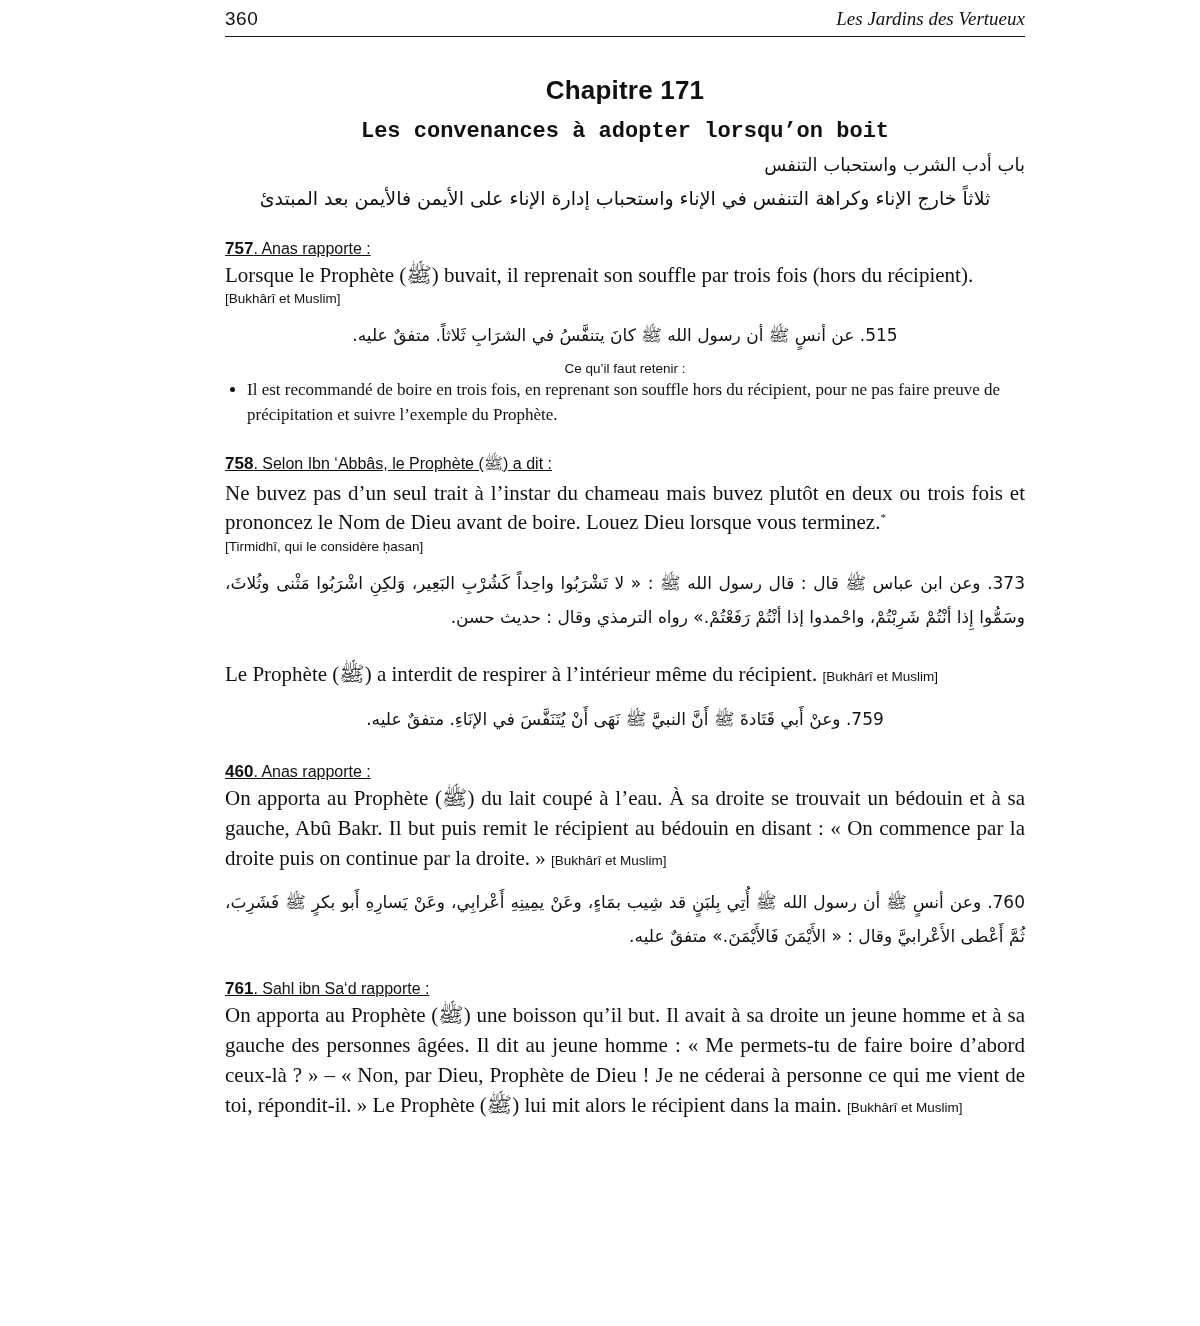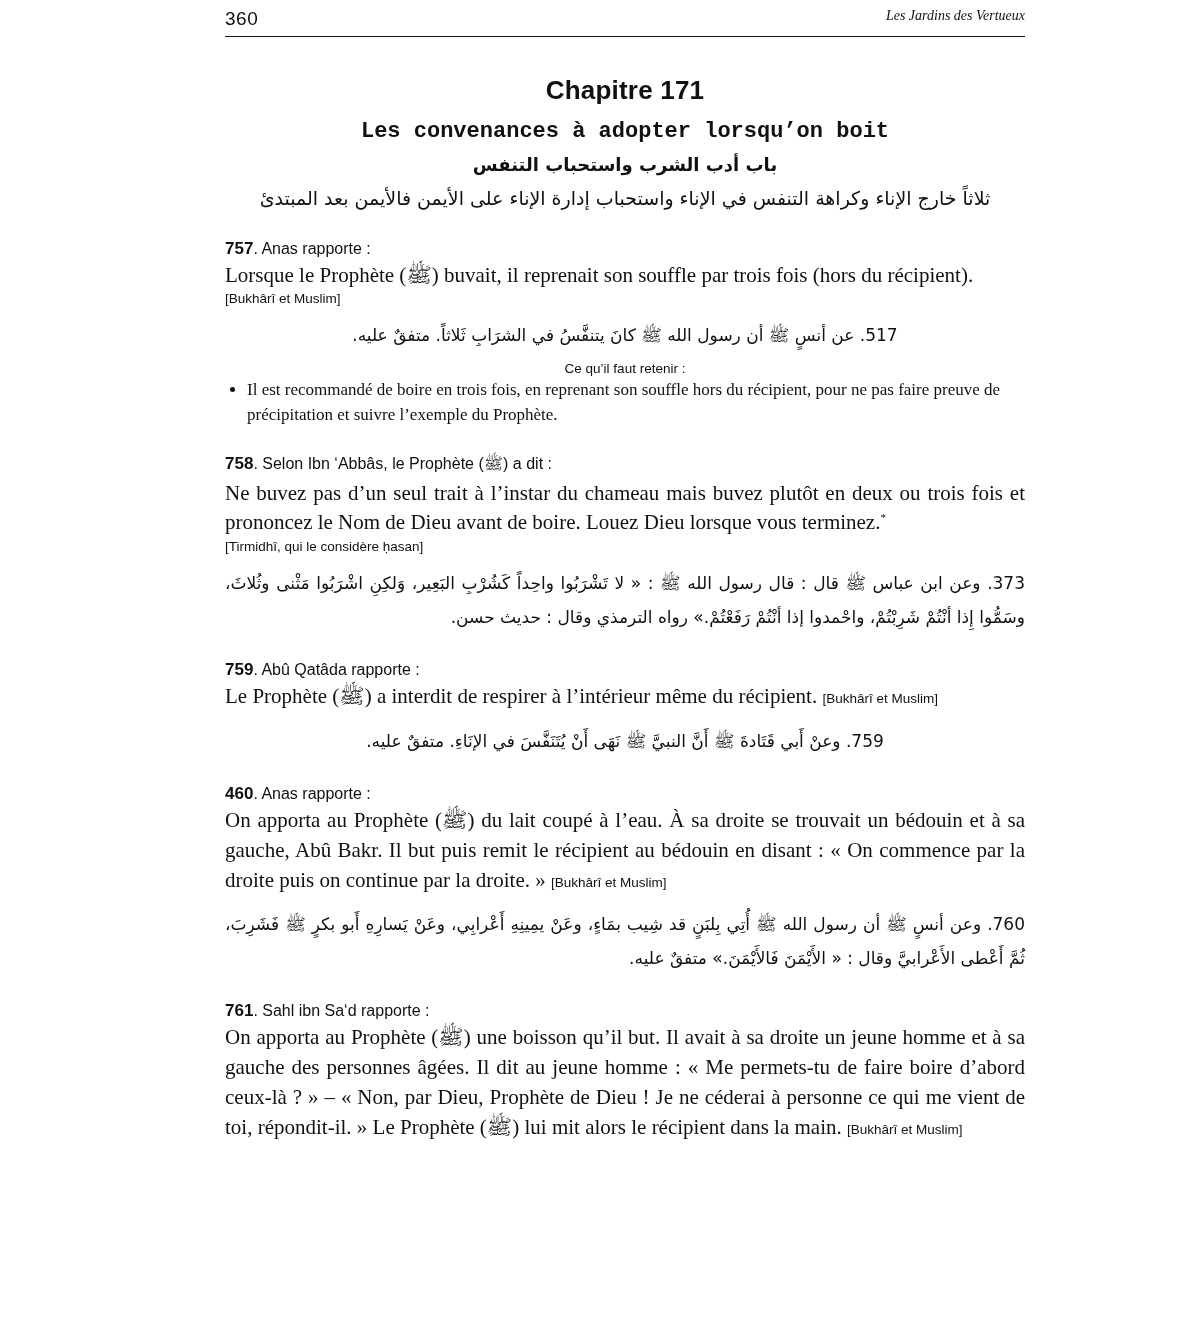--- a/index.html
+++ b/index.html
@@ -32,62 +32,63 @@
     padding-bottom: 6px;
   }
   .folio {
     font-family: "Liberation Sans", sans-serif;
     font-size: 19px;
     letter-spacing: .5px;
   }
   .booktitle {
     font-family: "Liberation Serif", serif;
     font-style: italic;
-    font-size: 14px;
+    font-size: 19px;
   }
   
   .chap-num {
     text-align: center;
     font-family: "Liberation Sans", sans-serif;
     font-weight: bold;
     font-size: 26px;
     margin-top: 38px;
     letter-spacing: .2px;
   }
   .chap-title {
     text-align: center;
     font-family: Liberation Mono, monospace;
     font-weight: bold;
     font-size: 22px;
     margin-top: 13px;
   }
   .chap-title-ar {
-    text-align: center;
+    text-align: right;
     font-family: "DejaVu Sans", sans-serif;
-    font-weight: bold;
+    font-weight: normal;
     font-size: 18px;
     direction: rtl;
     margin-top: 10px;
   }
   .chap-sub-ar {
     text-align: center;
     font-family: "DejaVu Sans", sans-serif;
     font-size: 19px;
     direction: rtl;
     margin-top: 9px;
     line-height: 1.5;
   }
   
   .hadith {
     margin-top: 26px;
   }
   .h-lead {
     font-family: "Liberation Sans", sans-serif;
     font-size: 16px;
     margin-bottom: 2px;
+    text-decoration: underline;
   }
   .h-lead .num {
     font-weight: bold;
     font-size: 17px;
   }
   .h-text {
     font-family: "Liberation Serif", serif;
     font-size: 21px;
     line-height: 1.42;
     text-align: justify;
@@ -147,40 +148,37 @@
   <div class="chap-title">Les convenances à adopter lorsqu’on boit</div>
   <div class="chap-title-ar">باب أدب الشرب واستحباب التنفس</div>
   <div class="chap-sub-ar">ثلاثاً خارج الإناء وكراهة التنفس في الإناء واستحباب إدارة الإناء على الأيمن فالأيمن بعد المبتدئ</div>
 
   <div class="hadith">
     <div class="h-lead">
       <span class="num">757</span><span>. Anas rapporte :</span>
     </div>
     <div class="h-text">Lorsque le Prophète (ﷺ) buvait, il reprenait son souffle par trois fois (hors du récipient).</div>
     <div class="src-block">[Bukhârî et Muslim]</div>
-    <div class="ar center">517. عن أنسٍ ﷺ أن رسول الله ﷺ كانَ يتنفَّسُ في الشرَابِ ثَلاثاً. متفقٌ عليه.</div>
+    <div class="ar center">515. عن أنسٍ ﷺ أن رسول الله ﷺ كانَ يتنفَّسُ في الشرَابِ ثَلاثاً. متفقٌ عليه.</div>
     <div class="retain-label">Ce qu’il faut retenir :</div>
     <ul class="retain-list">
       <li>Il est recommandé de boire en trois fois, en reprenant son souffle hors du récipient, pour ne pas faire preuve de précipitation et suivre l’exemple du Prophète.</li>
     </ul>
   </div>
 
   <div class="hadith">
     <div class="h-lead">
       <span class="num">758</span><span>. Selon Ibn ‘Abbâs, le Prophète (ﷺ) a dit :</span>
     </div>
     <div class="h-text"><span>Ne buvez pas d’un seul trait à l’instar du chameau mais buvez plutôt en deux ou trois fois et prononcez le Nom de Dieu avant de boire. Louez Dieu lorsque vous terminez.</span><span class="ssup">*</span></div>
     <div class="src-block">[Tirmidhî, qui le considère ḥasan]</div>
     <div class="ar">373. وعن ابن عباس ﷺ قال : قال رسول الله ﷺ : « لا تَشْرَبُوا واحِداً كَشُرْبِ البَعِير، وَلكِنِ اشْرَبُوا مَثْنى وثُلاثَ، وسَمُّوا إِذا أنْتُمْ شَرِبْتُمْ، واحْمدوا إذا أنْتُمْ رَفَعْتُمْ.» رواه الترمذي وقال : حديث حسن.</div>
   </div>
 
   <div class="hadith">
-    <div class="h-lead">
-      <span class="num">759</span><span>. Abû Qatâda rapporte :</span>
-    </div>
     <div class="h-text"><span>Le Prophète (ﷺ) a interdit de respirer à l’intérieur même du récipient.</span> <span class="src-inline">[Bukhârî et Muslim]</span></div>
     <div class="ar center">759. وعنْ أَبي قَتَادةَ ﷺ أَنَّ النبيَّ ﷺ نَهَى أَنْ يُتَنَفَّسَ في الإنَاءِ. متفقٌ عليه.</div>
   </div>
 
   <div class="hadith">
     <div class="h-lead">
       <span class="num">460</span><span>. Anas rapporte :</span>
     </div>
     <div class="h-text"><span>On apporta au Prophète (ﷺ) du lait coupé à l’eau. À sa droite se trouvait un bédouin et à sa gauche, Abû Bakr. Il but puis remit le récipient au bédouin en disant : « On commence par la droite puis on continue par la droite. »</span> <span class="src-inline">[Bukhârî et Muslim]</span></div>
     <div class="ar">760. وعن أنسٍ ﷺ أن رسول الله ﷺ أُتِي بِلبَنٍ قد شِيب بمَاءٍ، وعَنْ يمِينِهِ أَعْرابِي، وعَنْ يَسارِهِ أَبو بكرٍ ﷺ فَشَرِبَ، ثُمَّ أَعْطى الأَعْرابيَّ وقال : « الأَيْمَنَ فَالأَيْمَنَ.» متفقٌ عليه.</div>

